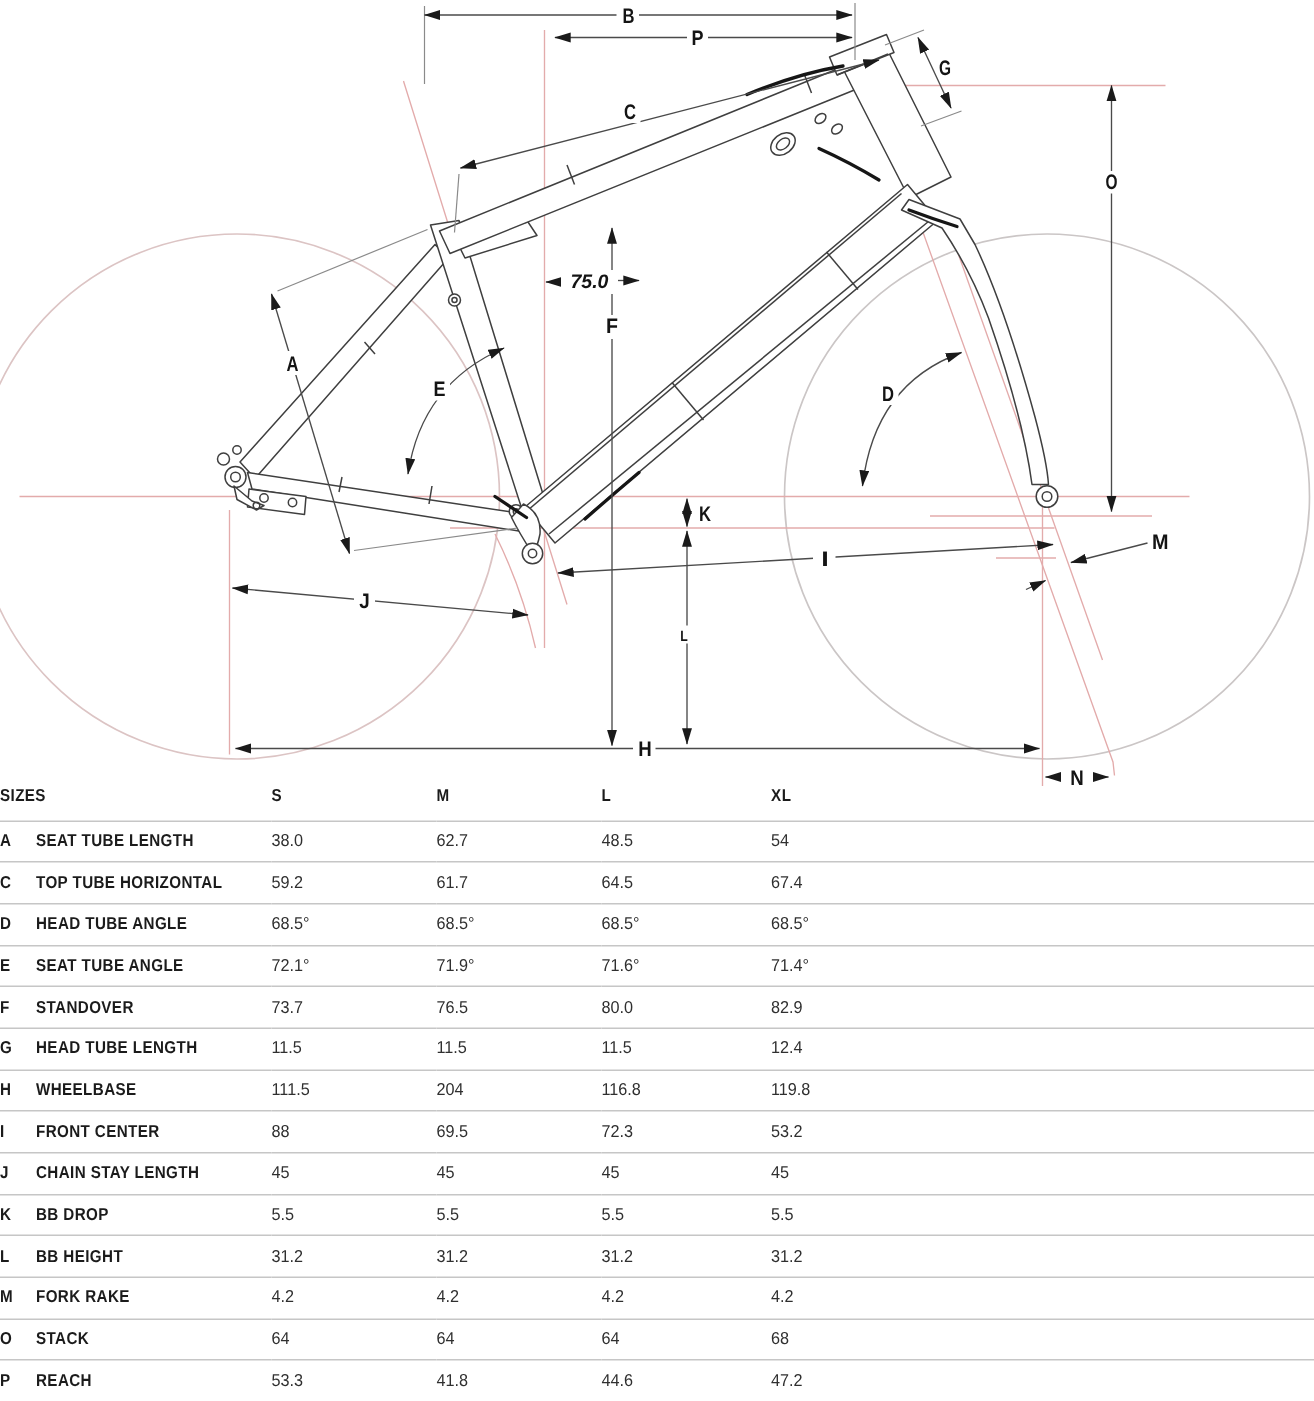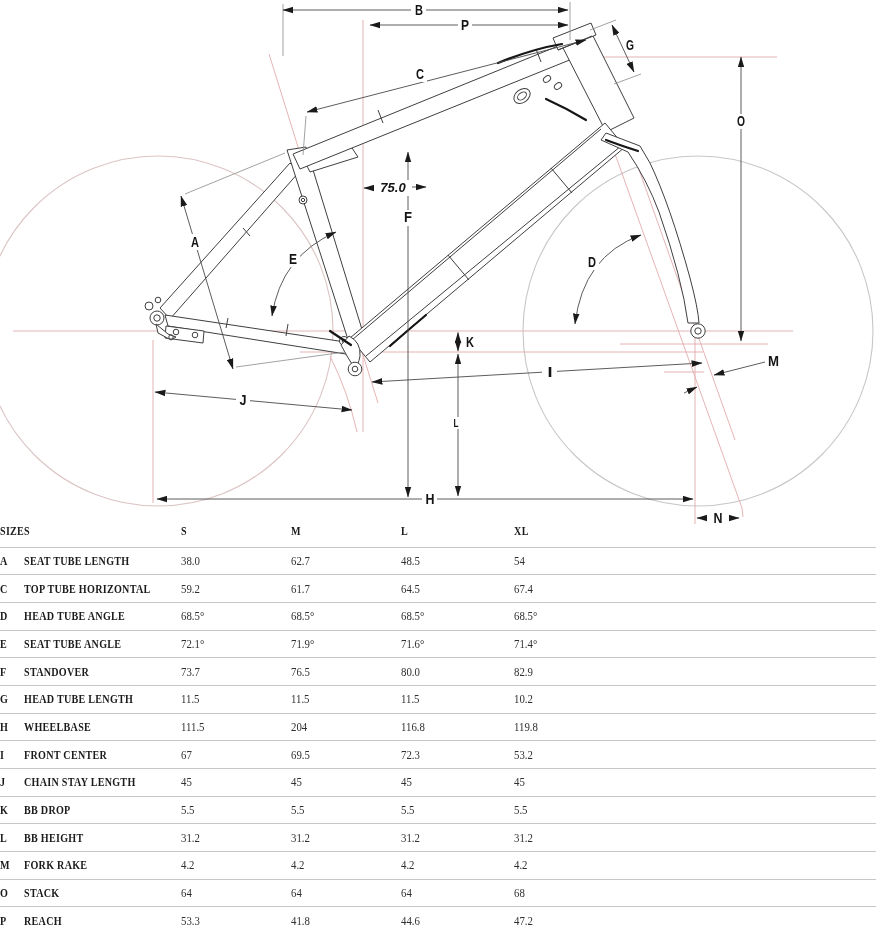--- a/index.html
+++ b/index.html
@@ -19,21 +19,21 @@
   .dim1{stroke:#4a4a4a;stroke-width:.9;fill:none;marker-end:url(#ah);}
   .lbg{fill:#ffffff;}
   .lbl{font-family:"Liberation Sans",sans-serif;font-weight:bold;font-size:14px;
        fill:#141414;text-anchor:middle;}
   .lbl-sm{font-size:10px;}
   .lbl-num{font-size:13px;font-style:italic;}
   .as{text-anchor:start;}
 
   
   .geo-table{position:absolute;top:515px;left:0;width:876px;border-collapse:collapse;
-             table-layout:fixed;font-size:11.5px;color:#1b1b1b;font-family:Liberation Serif, serif;}
+             table-layout:fixed;font-size:11.5px;color:#1b1b1b;}
   .geo-table th,.geo-table td{border-bottom:1px solid #c6c6c6;text-align:left;
              vertical-align:middle;padding:0;font-weight:normal;overflow:hidden;}
   .geo-table thead tr{height:32px;}
   .geo-table tbody tr{height:27.7px;}
   .c-letter{padding-left:4px;}
   .cond{display:inline-block;transform:scaleX(.88);transform-origin:0 50%;white-space:nowrap;}
   .hdr{font-weight:bold;letter-spacing:.4px;}
   .c-letter .cond,.c-name .cond{font-weight:bold;letter-spacing:.3px;}
   .c-val .cond{transform:scaleX(.94);color:#2f2f2f;}
 </style>
@@ -270,34 +270,34 @@
           <td class="c-val"><span class="cond">76.5</span></td>
           <td class="c-val"><span class="cond">80.0</span></td>
           <td class="c-val"><span class="cond">82.9</span></td>
         </tr>
         <tr>
           <td class="c-letter"><span class="cond">G</span></td>
           <td class="c-name"><span class="cond">HEAD TUBE LENGTH</span></td>
           <td class="c-val"><span class="cond">11.5</span></td>
           <td class="c-val"><span class="cond">11.5</span></td>
           <td class="c-val"><span class="cond">11.5</span></td>
-          <td class="c-val"><span class="cond">10.2</span></td>
+          <td class="c-val"><span class="cond">12.4</span></td>
         </tr>
         <tr>
           <td class="c-letter"><span class="cond">H</span></td>
           <td class="c-name"><span class="cond">WHEELBASE</span></td>
           <td class="c-val"><span class="cond">111.5</span></td>
           <td class="c-val"><span class="cond">204</span></td>
           <td class="c-val"><span class="cond">116.8</span></td>
           <td class="c-val"><span class="cond">119.8</span></td>
         </tr>
         <tr>
           <td class="c-letter"><span class="cond">I</span></td>
           <td class="c-name"><span class="cond">FRONT CENTER</span></td>
-          <td class="c-val"><span class="cond">67</span></td>
+          <td class="c-val"><span class="cond">88</span></td>
           <td class="c-val"><span class="cond">69.5</span></td>
           <td class="c-val"><span class="cond">72.3</span></td>
           <td class="c-val"><span class="cond">53.2</span></td>
         </tr>
         <tr>
           <td class="c-letter"><span class="cond">J</span></td>
           <td class="c-name"><span class="cond">CHAIN STAY LENGTH</span></td>
           <td class="c-val"><span class="cond">45</span></td>
           <td class="c-val"><span class="cond">45</span></td>
           <td class="c-val"><span class="cond">45</span></td>

